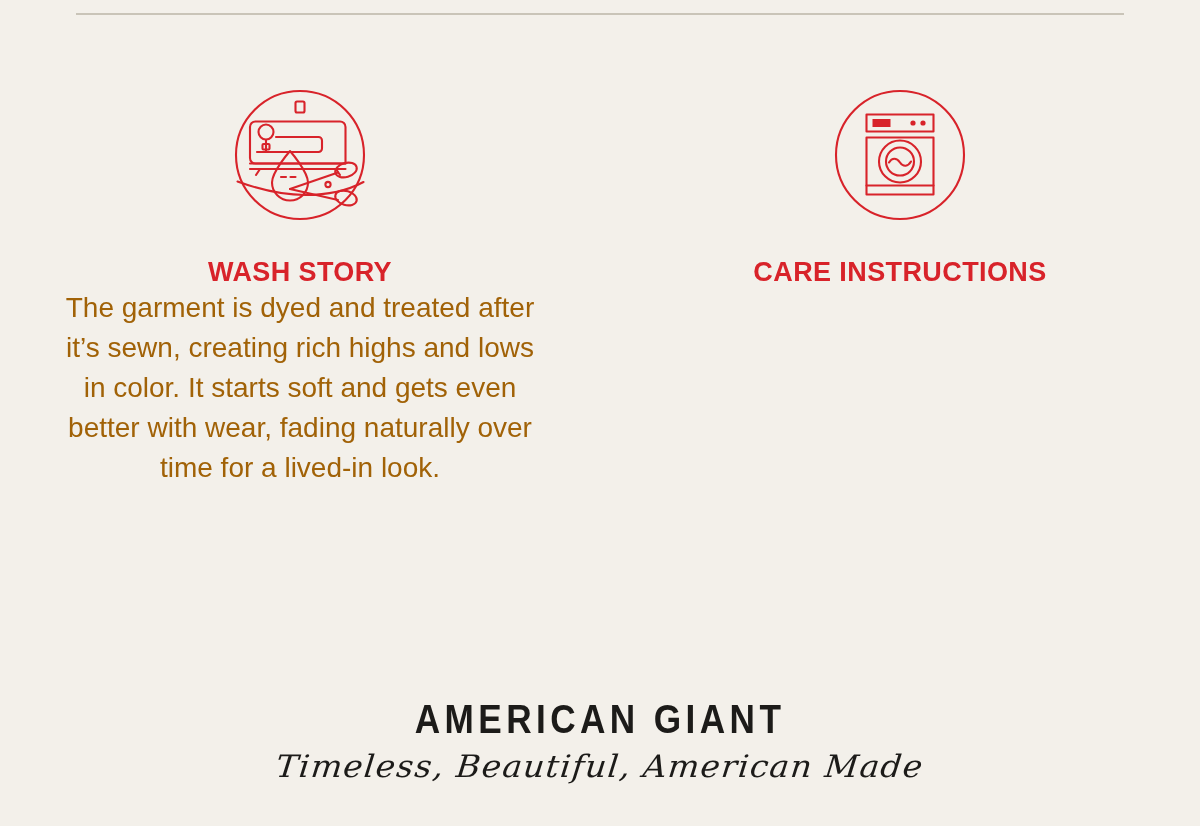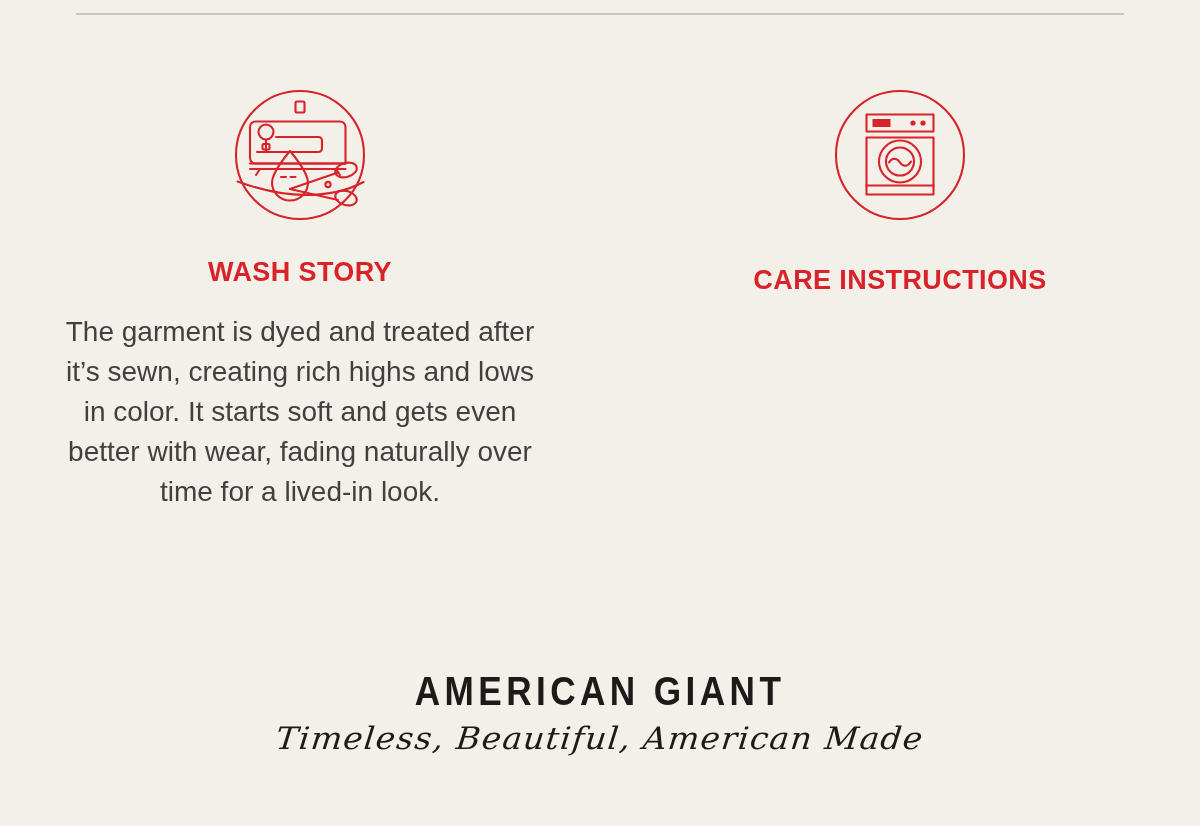--- a/index.html
+++ b/index.html
@@ -44,56 +44,55 @@
     justify-content: flex-start;
   }
   .col {
     width: 600px;
     display: flex;
     flex-direction: column;
     align-items: center;
     box-sizing: border-box;
   }
   .col-left { padding: 0 62px; }
-  .col-right { padding: 0 44px; gap: 8px; }
+  .col-right { padding: 0 44px; }
 
   .icon-wrap {
     width: 134px;
     height: 134px;
     display: block;
   }
   .icon-wrap svg { display: block; width: 134px; height: 134px; }
 
   .col-heading {
     margin-top: 36px;
     color: #d8232a;
     font-size: 27px;
     font-weight: bold;
     letter-spacing: 0.4px;
     line-height: 1.1;
     text-align: center;
     white-space: nowrap;
   }
 
   .col-body {
-    margin-top: 24px;
-    color: #404040;
+    color: #a16207;
     font-size: 28px;
     line-height: 40px;
     text-align: center;
     font-weight: 400;
   }
   .col-left .col-body { max-width: 480px; }
   .col-right .col-body { max-width: 500px; }
 
   
   .brand {
     position: absolute;
     left: 0;
-    top: 668px;
+    top: 696px;
     width: 1200px;
     text-align: center;
   }
   .brand-name {
     display: block;
     color: #1c1b19;
     font-size: 40px;
     font-weight: bold;
     letter-spacing: 5px;
     transform: scaleX(0.88);

